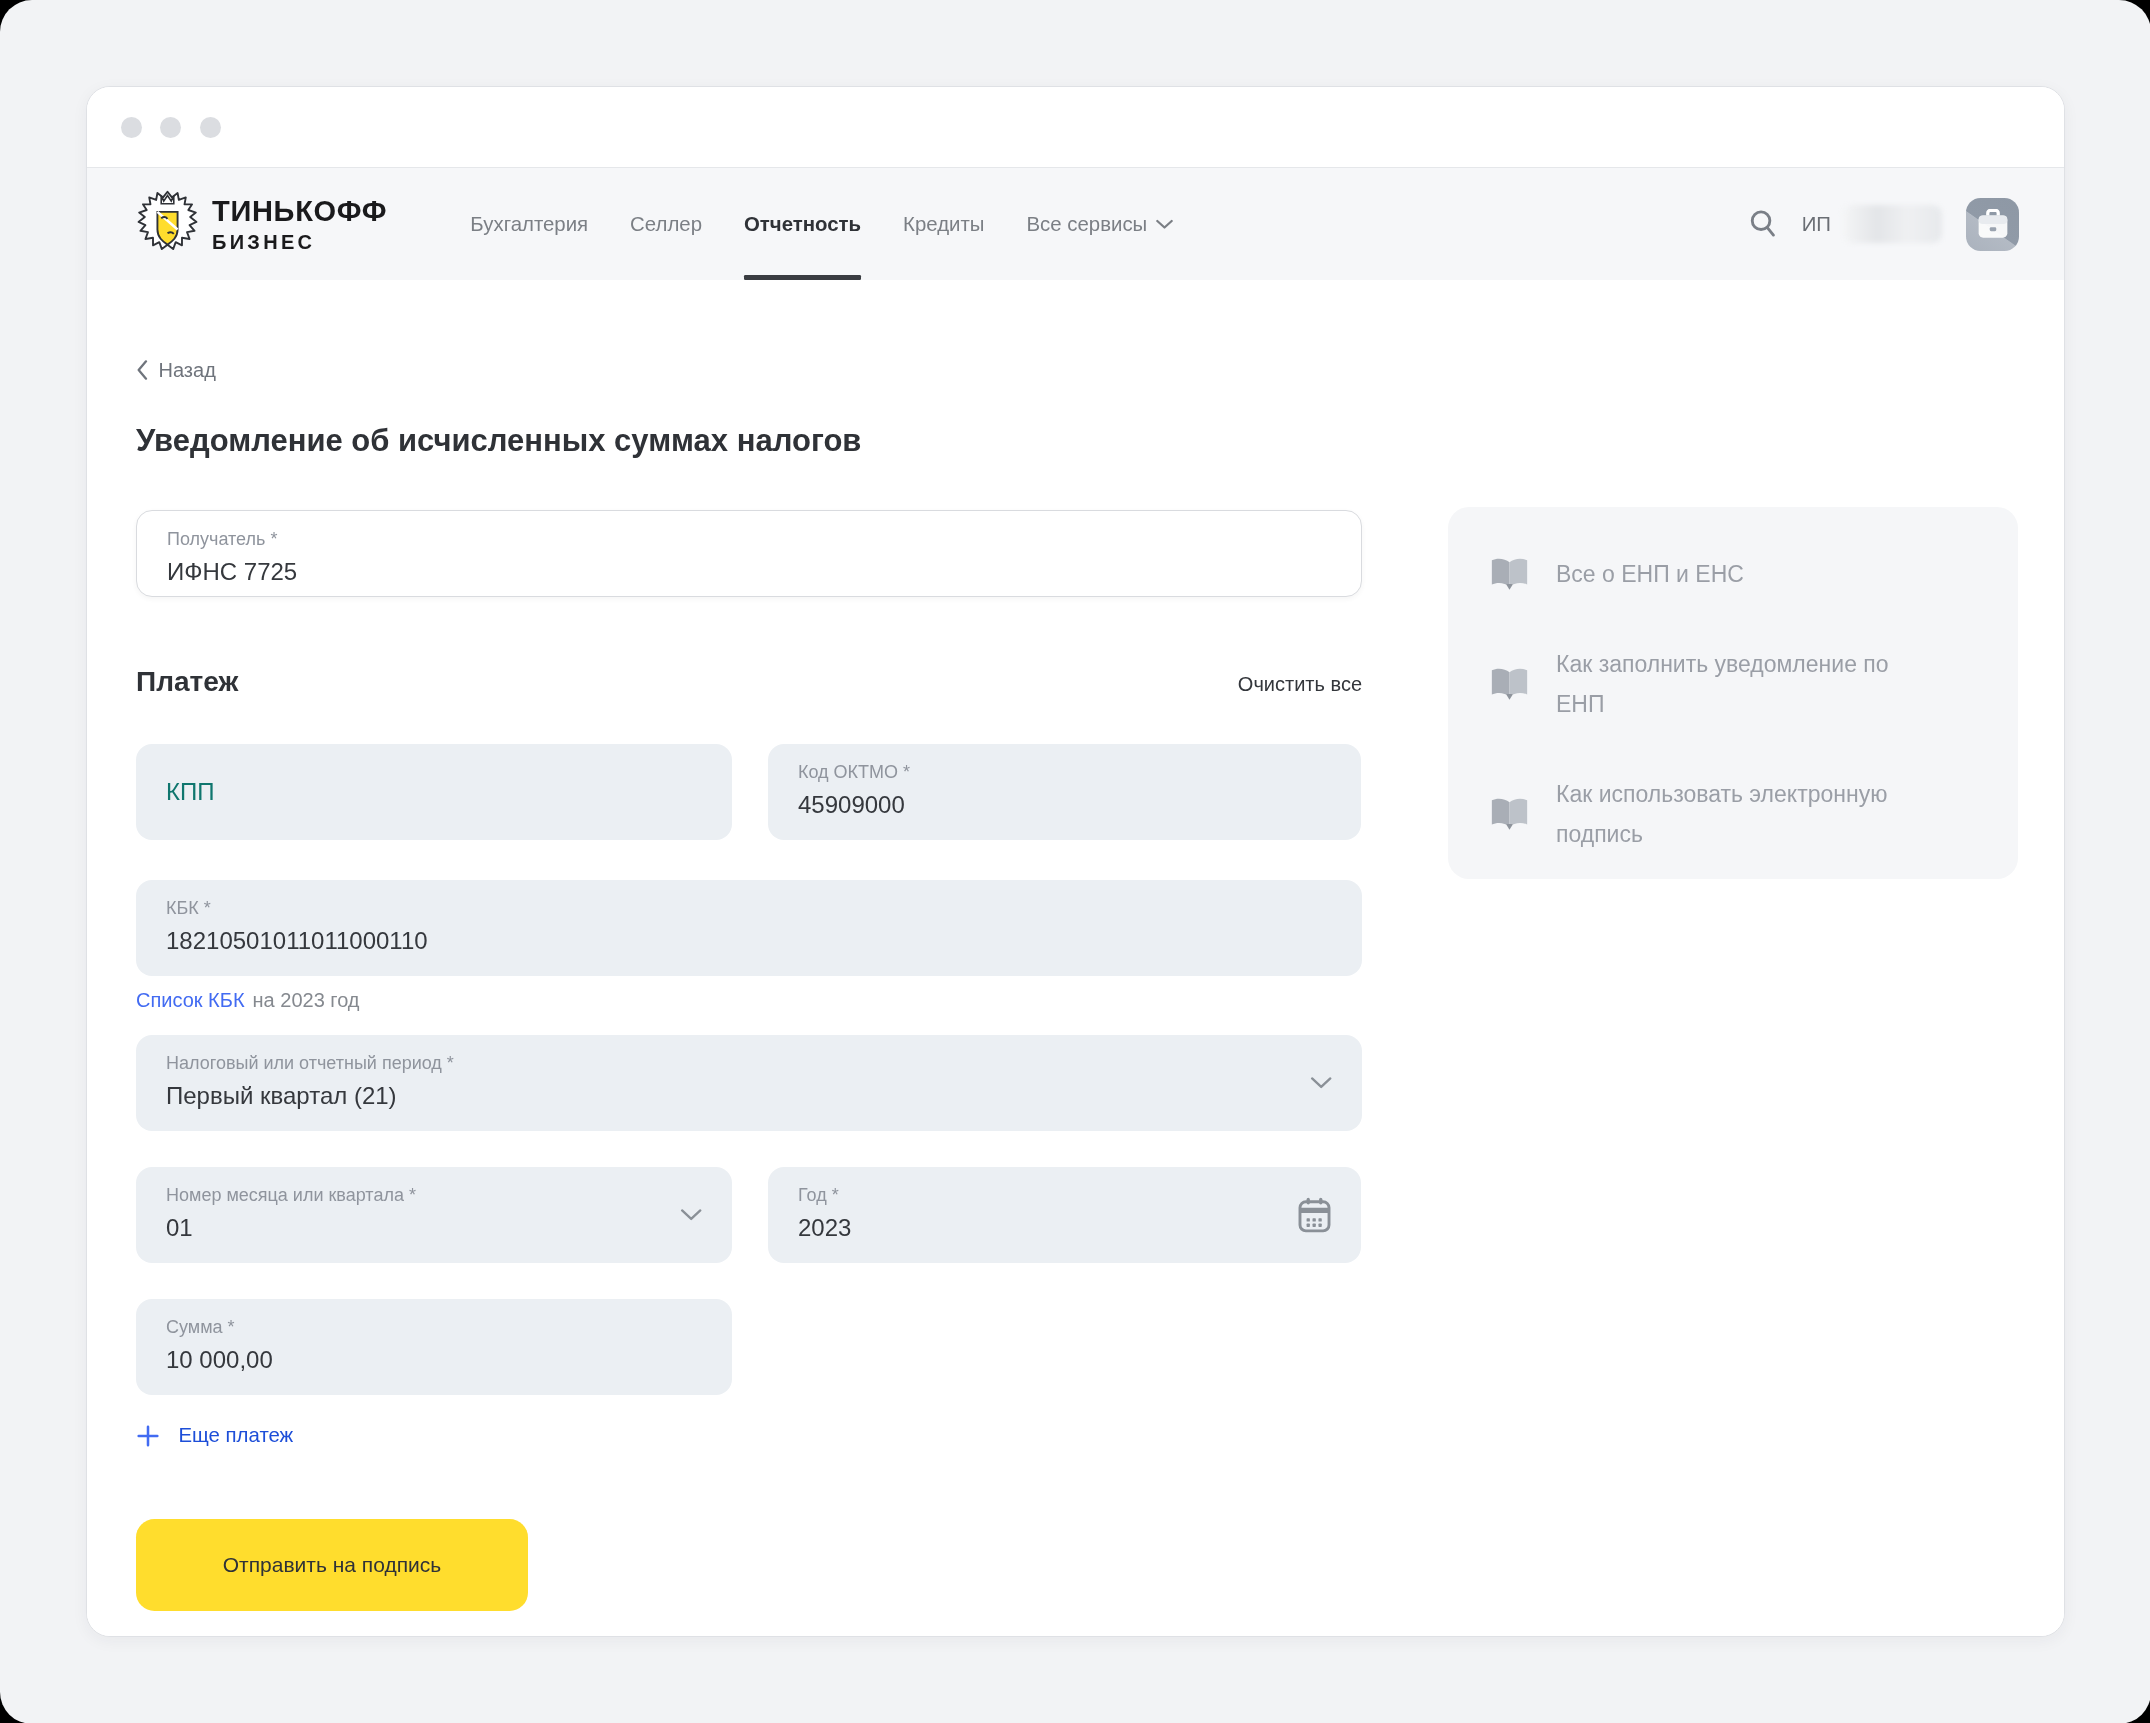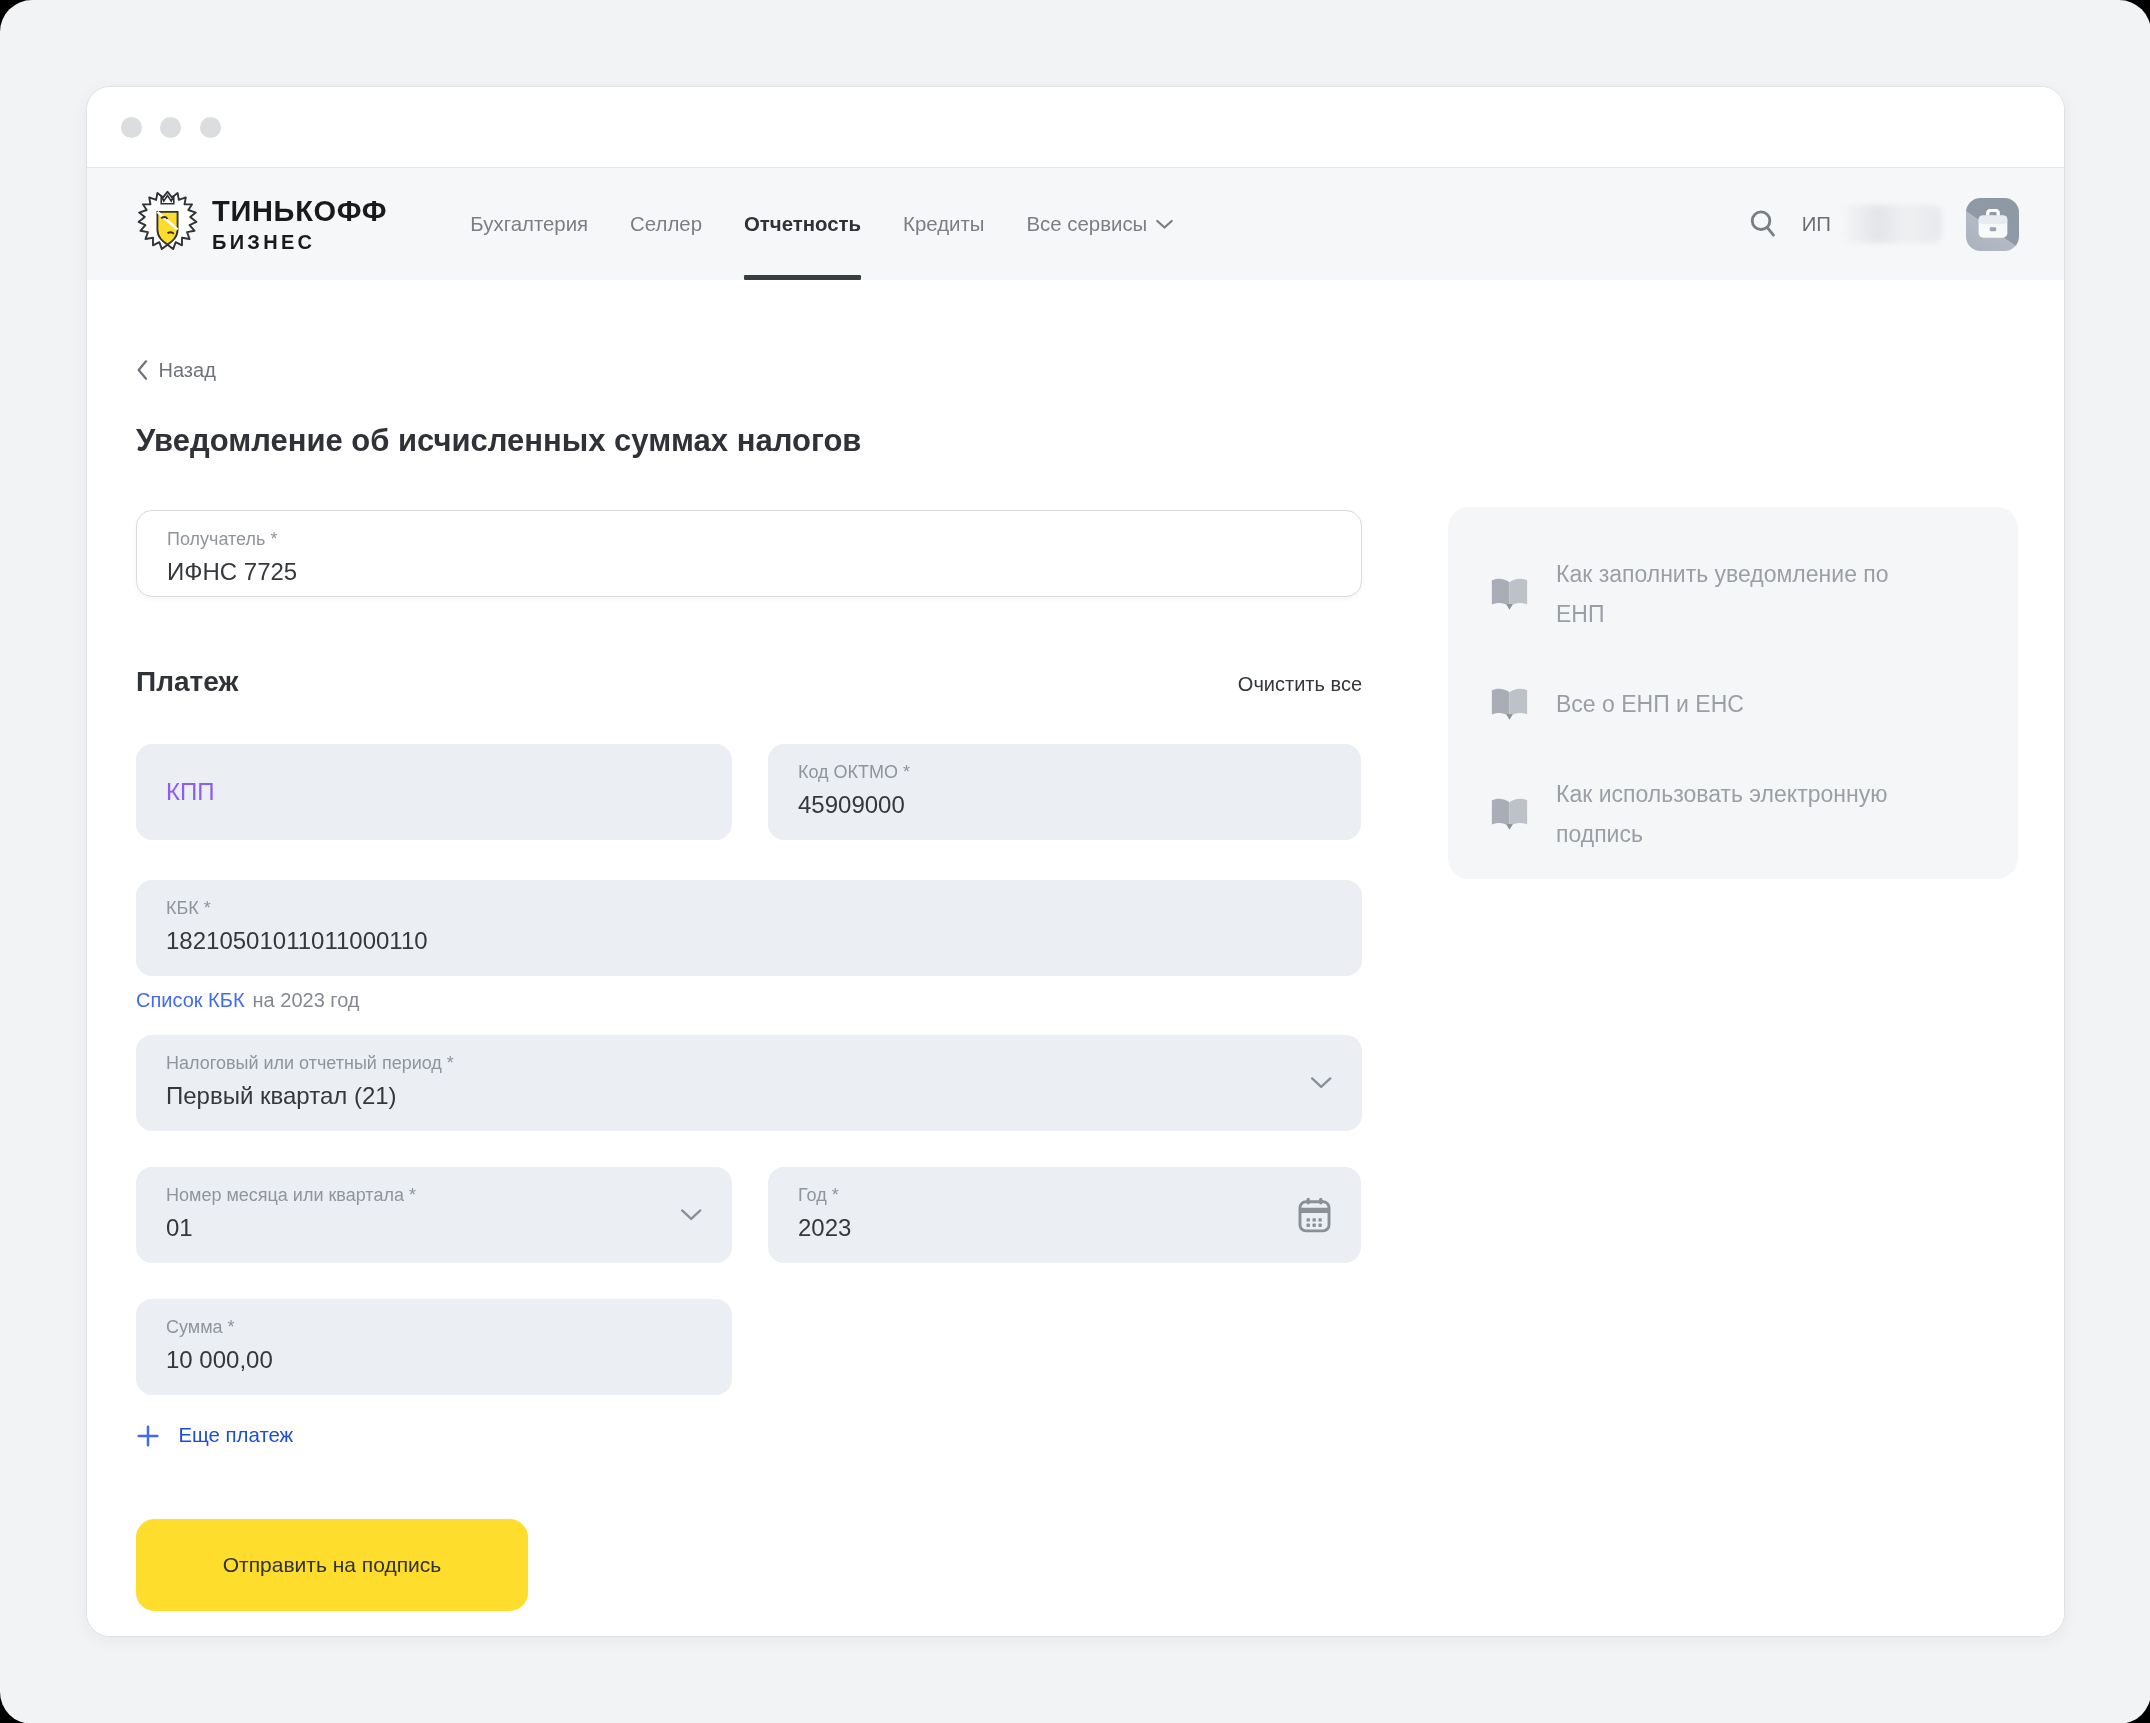--- a/index.html
+++ b/index.html
@@ -35,21 +35,21 @@
   .content{position:absolute;left:49px;top:0;width:1226px;}
   .back{margin-top:78px;height:24px;display:flex;align-items:center;gap:10.5px;font-size:20px;color:#6F747C;cursor:pointer;width:max-content;}
   h1.page-title{margin:40px 0 0 0;font-size:31px;line-height:37px;font-weight:bold;color:#2F3237;}
   
   .field{box-sizing:border-box;border-radius:16px;padding:17px 12px 0 30px;position:relative;}
   .field.outlined{margin-top:51px;height:87px;background:#fff;border:1.3px solid #D9DBDF;box-shadow:0 2px 5.3px rgba(50,55,65,0.05);}
   .field.filled{height:96px;background:#EBEFF3;}
   .f-label{font-size:18px;color:#8F949D;line-height:22.4px;}
   .f-value{font-size:24px;color:#35383D;line-height:29px;margin-top:6.6px;}
   .placeholder-only{display:flex;align-items:center;padding-top:0;}
-  .placeholder-only .f-ph{font-size:24px;color:#8b5cf6;}
+  .placeholder-only .f-ph{font-size:24px;color:#0f766e;}
   .section-row{margin-top:69px;display:flex;align-items:baseline;justify-content:space-between;gap:16px;}
   .section-title{font-size:28px;font-weight:bold;color:#2F3237;}
   .clear-all{font-size:20px;color:#33363B;cursor:pointer;}
   .row{display:flex;gap:36px;}
   .row.mt70{margin-top:46px;}
   .row.mt55{margin-top:36px;}
   .half{width:596px;flex:0 0 auto;}
   .half2{width:593px;flex:0 0 auto;}
   .mt60{margin-top:40px;}
   .mt34{margin-top:22.4px;}
@@ -250,31 +250,31 @@
 
       <aside class="help-panel">
         <div class="help-item">
           <span class="icon">
             <svg width="41" height="34" viewBox="0 0 62 52">
               <path d="M31 8 C24 2 12 1 4 5 V42 C12 38 24 39 31 45 Z" fill="#A9AEB6"></path>
               <path d="M31 8 C38 2 50 1 58 5 V42 C50 38 38 39 31 45 Z" fill="#BDC2C9"></path>
               <path d="M26 42 L31 50 L36 42 C34 41 28 41 26 42 Z" fill="#8E949C"></path>
             </svg>
           </span>
-          <span class="h-text">Как заполнить уведомление по ЕНП</span>
+          <span class="h-text">Все о ЕНП и ЕНС</span>
         </div>
         <div class="help-item">
           <span class="icon">
             <svg width="41" height="34" viewBox="0 0 62 52">
               <path d="M31 8 C24 2 12 1 4 5 V42 C12 38 24 39 31 45 Z" fill="#A9AEB6"></path>
               <path d="M31 8 C38 2 50 1 58 5 V42 C50 38 38 39 31 45 Z" fill="#BDC2C9"></path>
               <path d="M26 42 L31 50 L36 42 C34 41 28 41 26 42 Z" fill="#8E949C"></path>
             </svg>
           </span>
-          <span class="h-text">Все о ЕНП и ЕНС</span>
+          <span class="h-text">Как заполнить уведомление по ЕНП</span>
         </div>
         <div class="help-item">
           <span class="icon">
             <svg width="41" height="34" viewBox="0 0 62 52">
               <path d="M31 8 C24 2 12 1 4 5 V42 C12 38 24 39 31 45 Z" fill="#A9AEB6"></path>
               <path d="M31 8 C38 2 50 1 58 5 V42 C50 38 38 39 31 45 Z" fill="#BDC2C9"></path>
               <path d="M26 42 L31 50 L36 42 C34 41 28 41 26 42 Z" fill="#8E949C"></path>
             </svg>
           </span>
           <span class="h-text">Как использовать электронную подпись</span>

